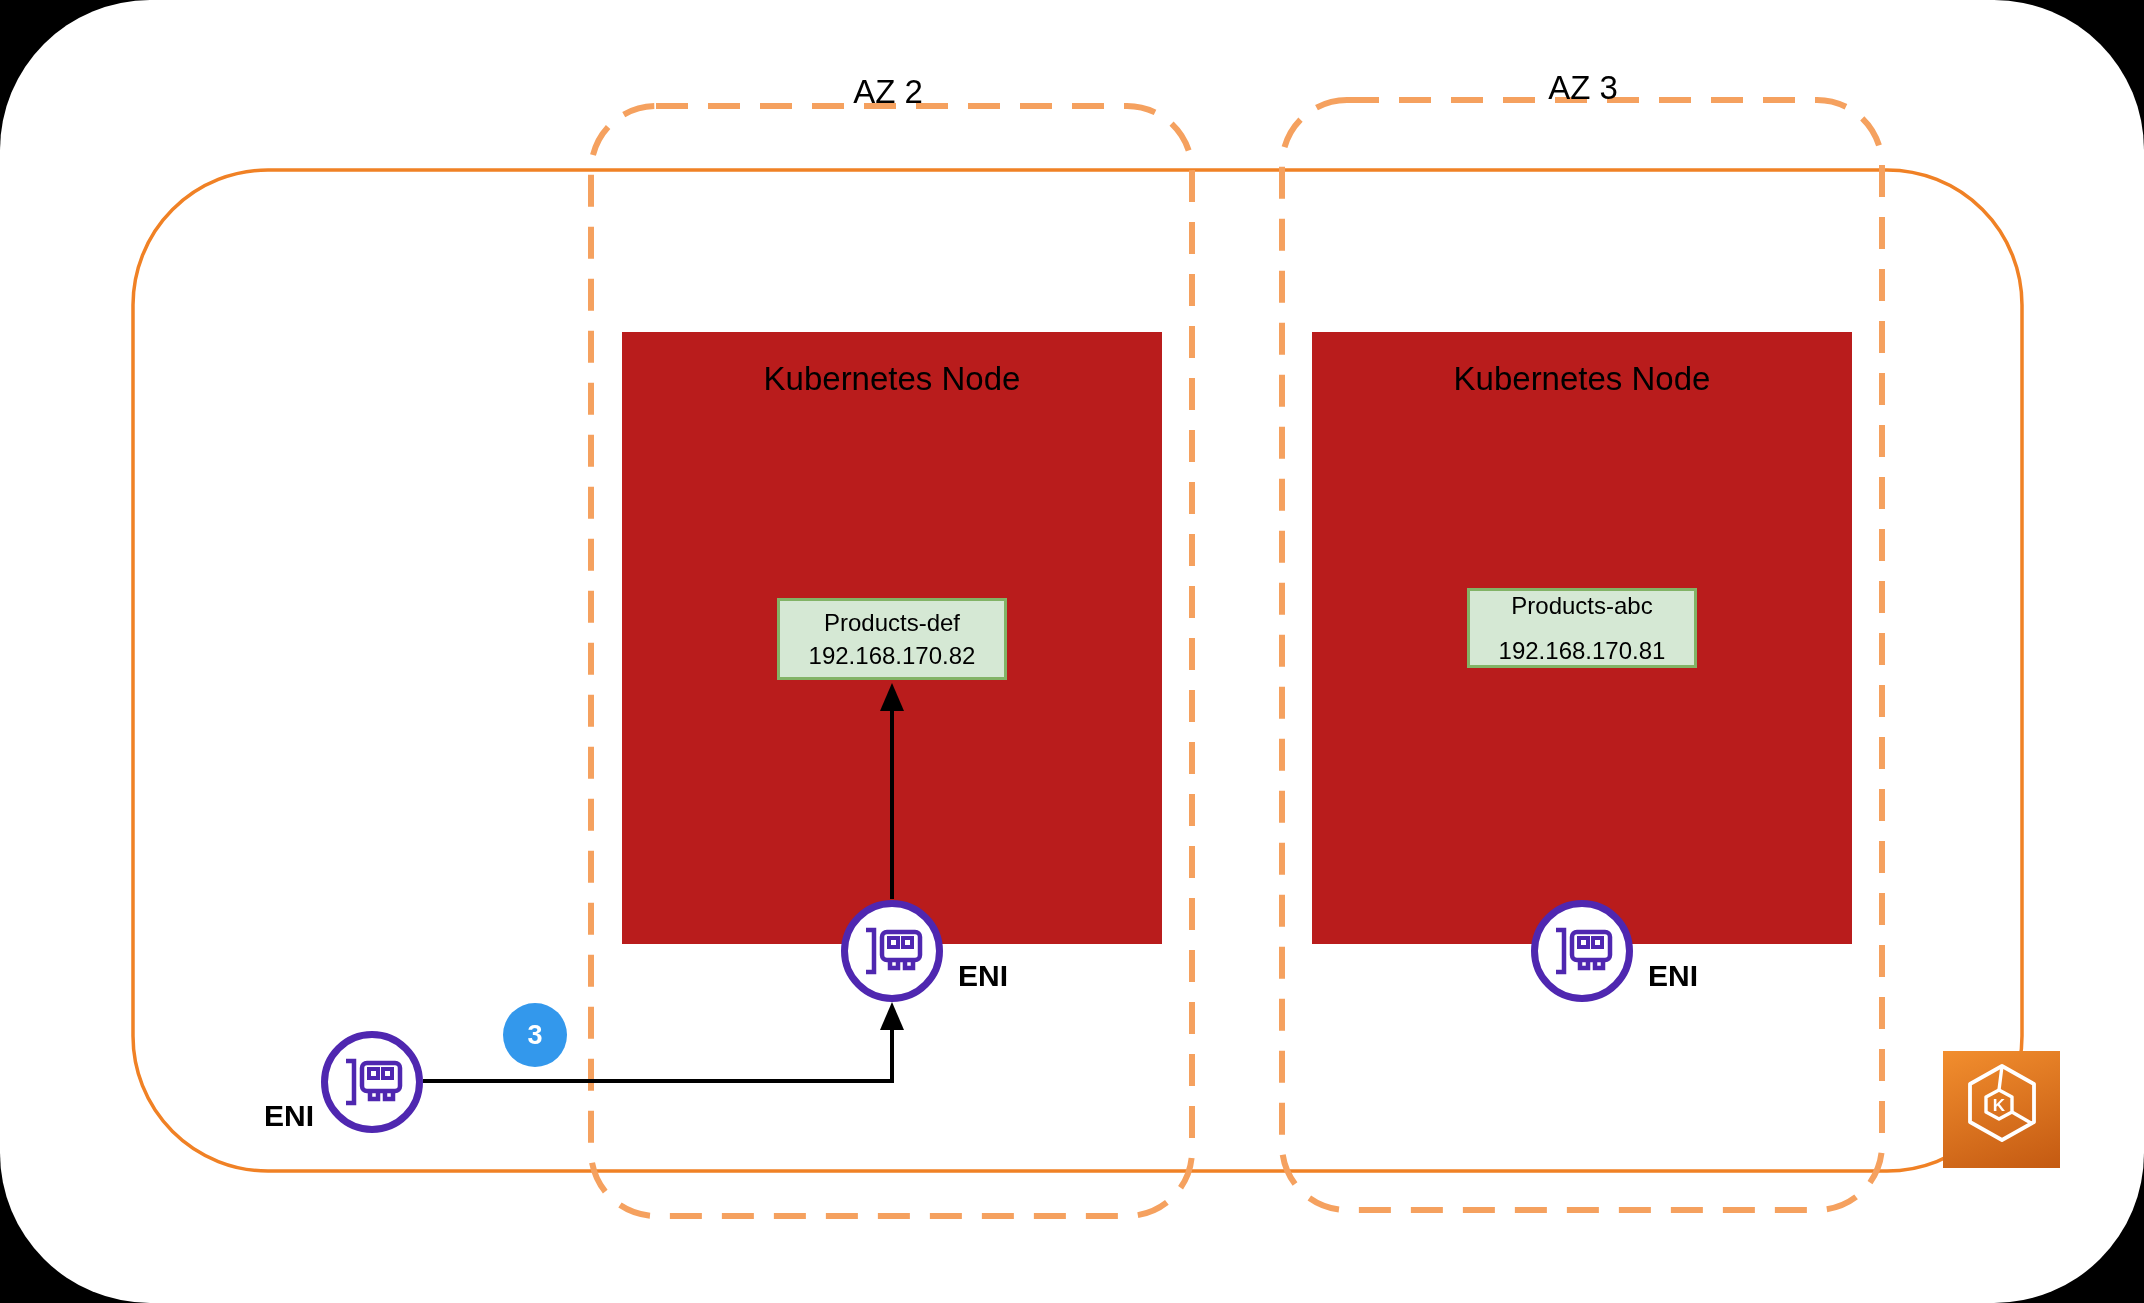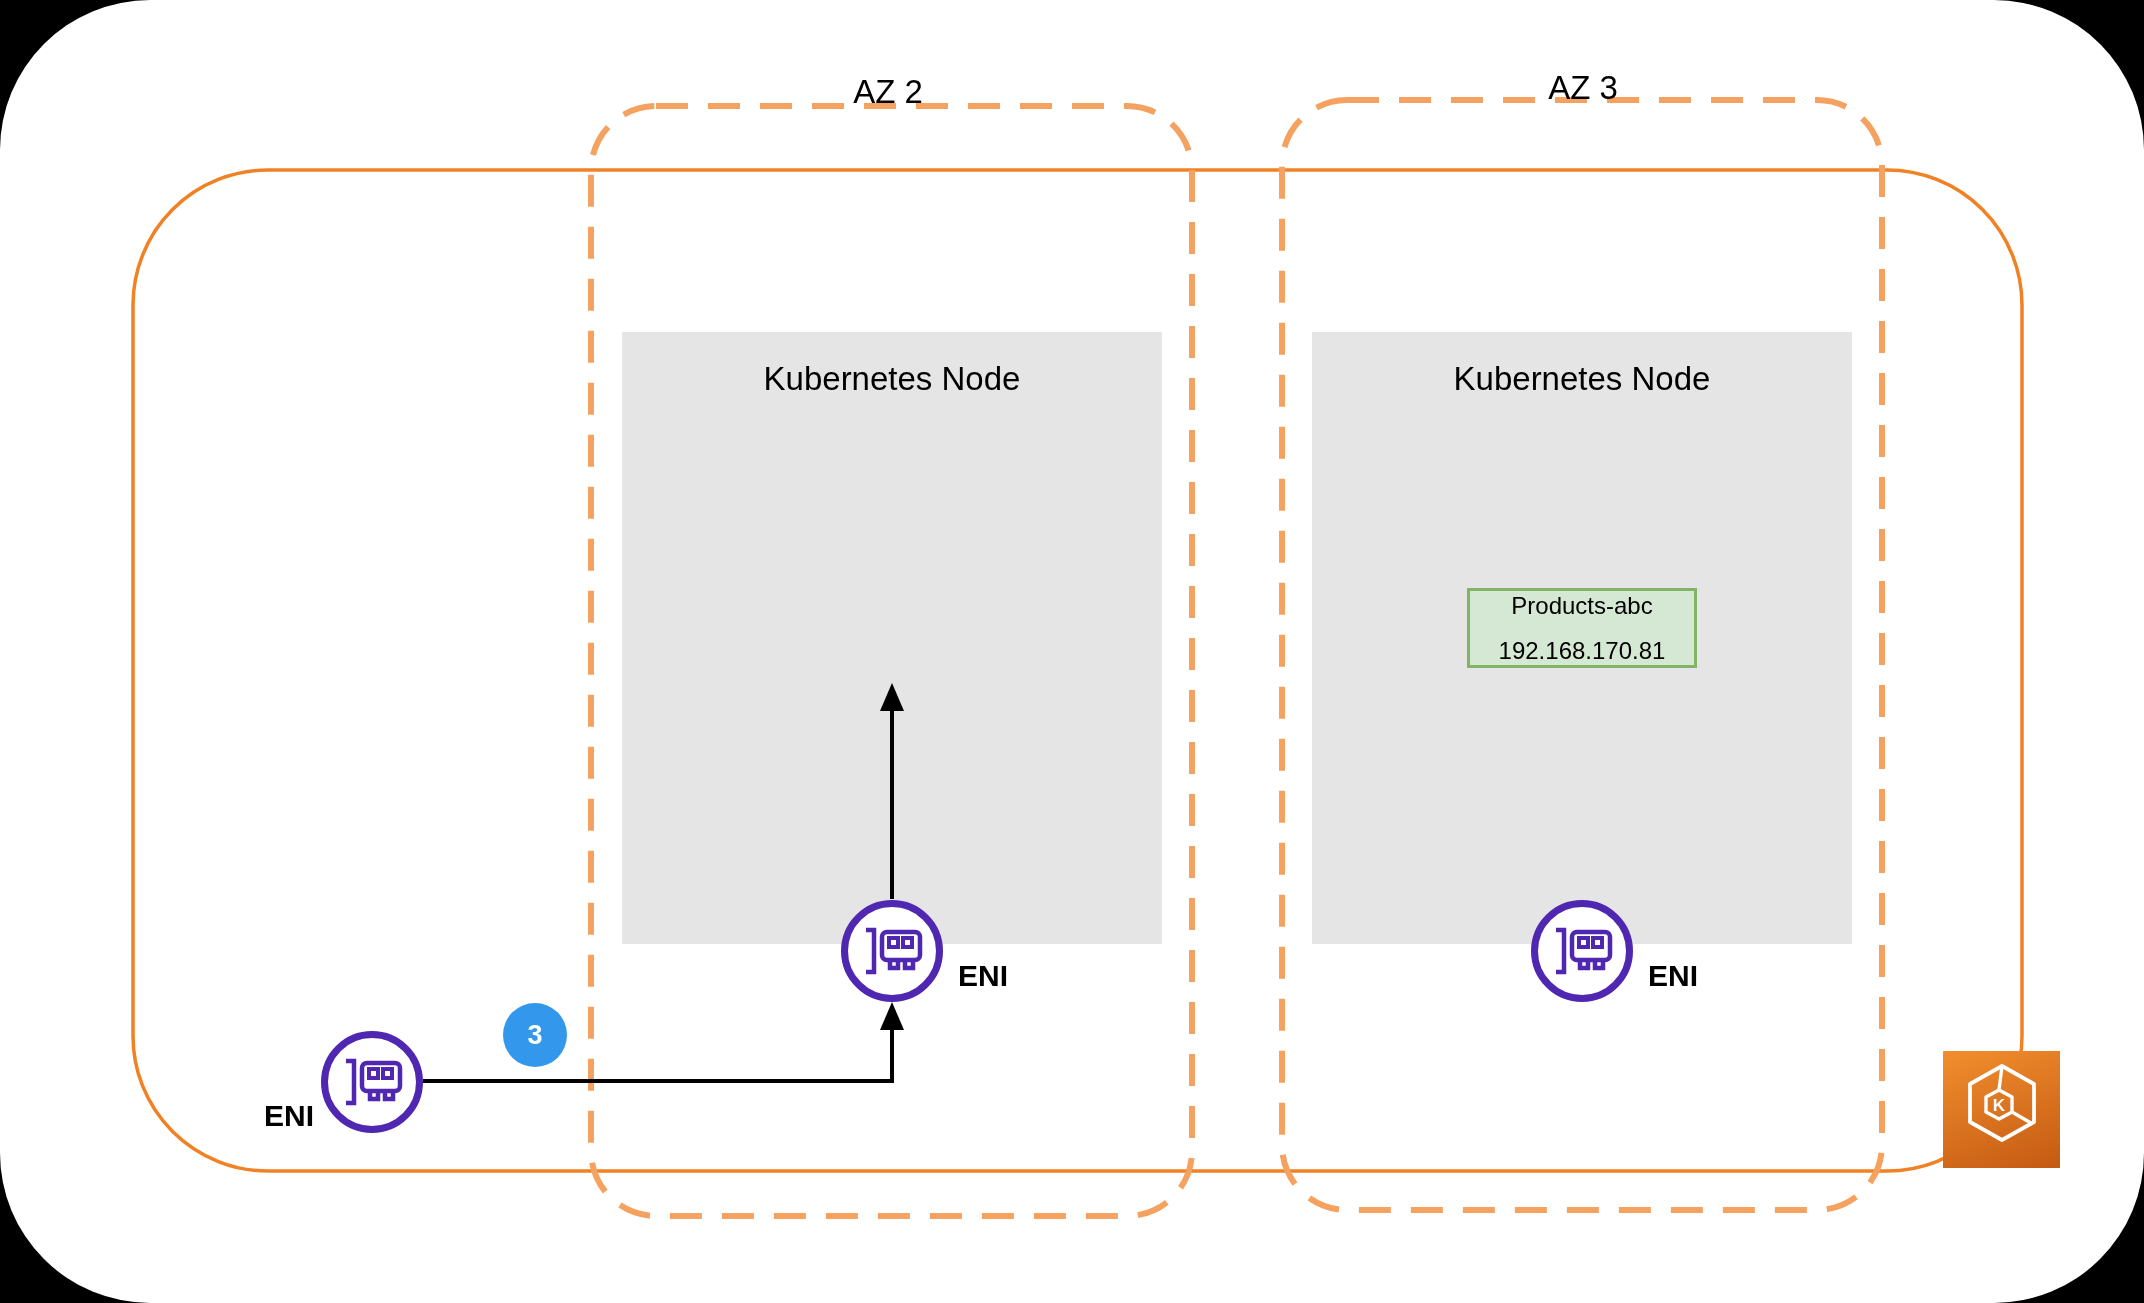--- a/index.html
+++ b/index.html
@@ -3,21 +3,21 @@
 <meta charset="utf-8">
 <style>
   html,body{margin:0;padding:0;background:#000;}
   #stage{
     position:relative;width:2144px;height:1303px;background:#000;
     font-family:"Liberation Sans",sans-serif;overflow:hidden;
   }
   #surface{position:absolute;inset:0;background:#fff;border-radius:150px;}
   .abs{position:absolute;}
   .node-box{
-    position:absolute;width:540px;height:612px;background:#e5e5e5;
+    position:absolute;width:540px;height:612px;background:#b91c1c;
   }
   .node-title{
     position:absolute;left:0;top:28px;width:100%;text-align:center;
     font-size:33px;color:#000;
   }
   .pod-box{
     position:absolute;width:230px;background:#d5e8d4;border:3px solid #82b366;
     box-sizing:border-box;display:flex;flex-direction:column;align-items:center;
     justify-content:center;color:#000;
   }
@@ -49,20 +49,24 @@
 
   <div id="surface"></div>
 
   <div class="node-box" style="left:622px;top:332px;">
     <div class="node-title">Kubernetes Node</div>
   </div>
   <div class="node-box" style="left:1312px;top:332px;">
     <div class="node-title">Kubernetes Node</div>
   </div>
 
+  <div class="pod-box" style="left:777px;top:598px;height:82px;">
+    <div class="pod-name">Products-def</div>
+    <div class="pod-ip">192.168.170.82</div>
+  </div>
   <div class="pod-box" style="left:1467px;top:588px;height:80px;gap:12px;">
     <div class="pod-name">Products-abc</div>
     <div class="pod-ip">192.168.170.81</div>
   </div>
 
   <svg class="abs" style="left:0;top:0;" width="2144" height="1303" viewBox="0 0 2144 1303">
     <rect x="133" y="170" width="1889" height="1001" rx="135" fill="none" stroke="#f08125" stroke-width="3.5"></rect>
     <rect x="591" y="106" width="601" height="1110" rx="65" fill="none" stroke="#f5a15f" stroke-width="6" stroke-dasharray="32 20"></rect>
     <rect x="1282" y="100" width="600" height="1110" rx="65" fill="none" stroke="#f5a15f" stroke-width="6" stroke-dasharray="32 20"></rect>
 

